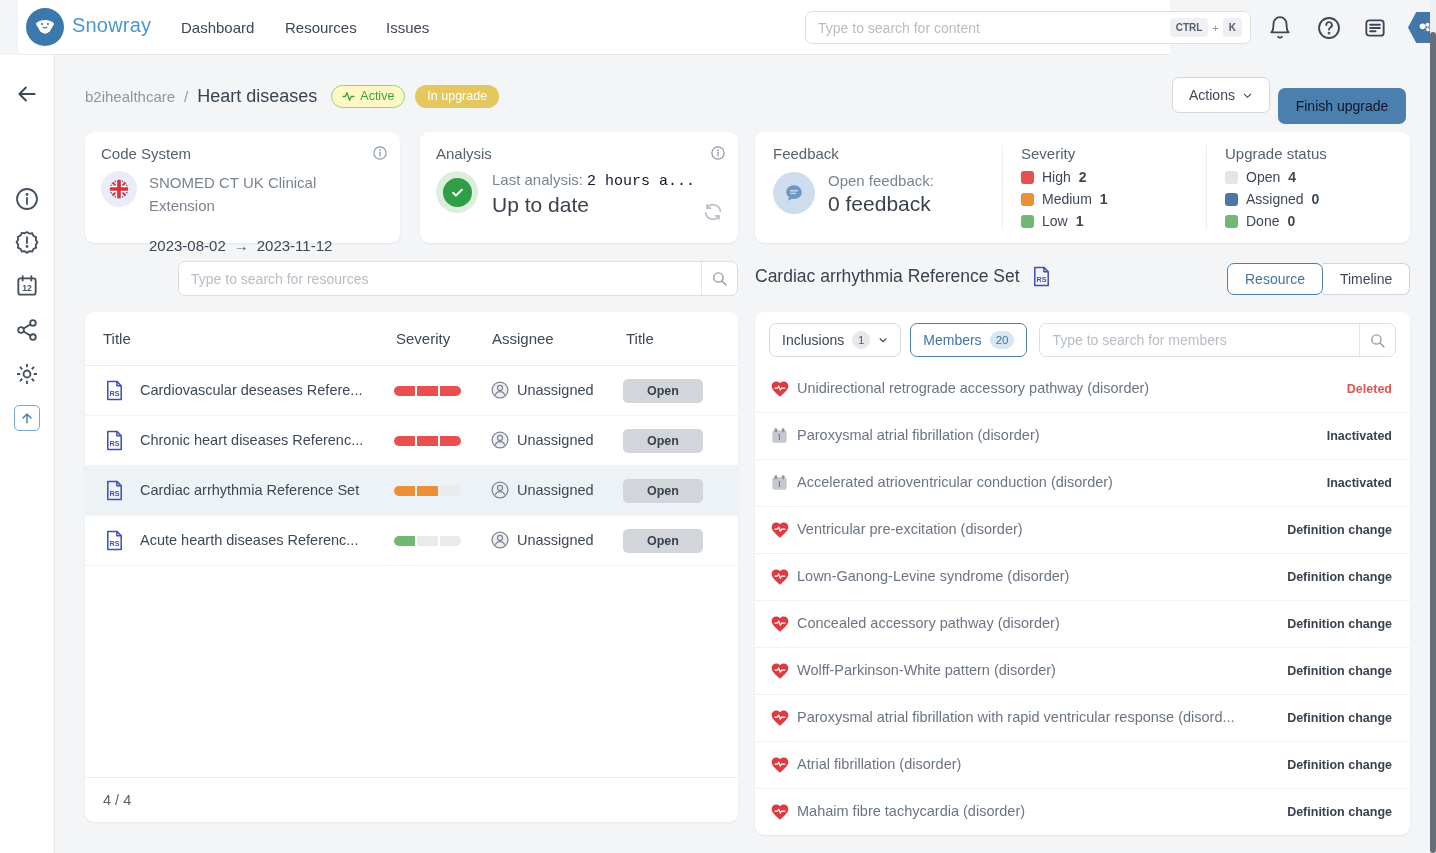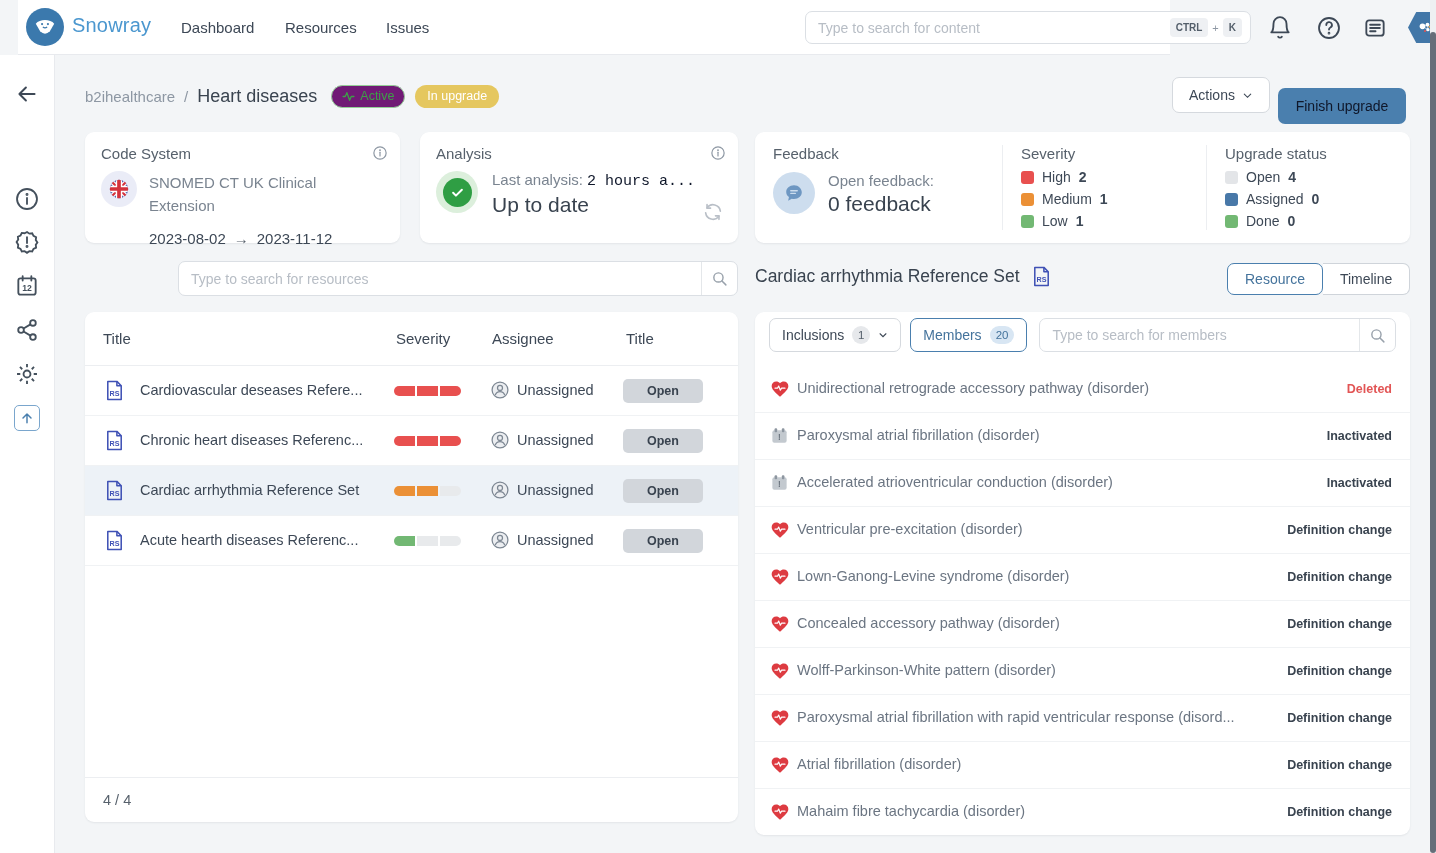--- a/index.html
+++ b/index.html
@@ -26,36 +26,36 @@
   .sidebar { position:absolute; top:55px; left:0; width:55px; height:798px; background:#fff; border-right:1px solid #e8eaee; z-index:5; }
   .side-icon { position:absolute; left:14px; width:26px; height:26px; cursor:pointer; }
   .si-back { top:26px; } .si-info { top:131px; } .si-alert { top:174px; } .si-cal { top:218px; } .si-share { top:262px; } .si-gear { top:306px; }
   .si-upload { top:350px; border:1.5px solid #7aa6cd; border-radius:5px; background:#fff; display:flex; align-items:center; justify-content:center; }
 
   
   .crumb-row { position:absolute; left:85px; top:78px; height:36px; display:flex; align-items:center; }
   .crumb-parent { font-size:15px; color:#8d97a3; cursor:pointer; }
   .crumb-sep { font-size:15px; color:#8d97a3; margin:0 9px; }
   .crumb-current { font-size:18px; color:#39434f; }
-  .badge-active { display:flex; align-items:center; gap:5px; margin-left:14px; height:23px; padding:0 10px; border:1px solid #94ce97; border-radius:12px; background:#701a75; color:#3da047; font-size:12.5px; }
+  .badge-active { display:flex; align-items:center; gap:5px; margin-left:14px; height:23px; padding:0 10px; border:1px solid #94ce97; border-radius:12px; background:#fef9c3; color:#3da047; font-size:12.5px; }
   .badge-upgrade { margin-left:10px; height:23px; padding:0 12px; display:flex; align-items:center; border-radius:12px; background:#e5c75f; color:#fff; font-size:12.5px; }
   .btn-actions { position:absolute; left:1172px; top:77px; width:98px; height:36px; background:#fff; border:1px solid #d5d9de; border-radius:7px; font-size:14px; color:#3d4856; display:flex; align-items:center; justify-content:center; gap:7px; cursor:pointer; font-family:inherit; }
   .btn-finish { position:absolute; left:1278px; top:88px; width:128px; height:36px; background:#4a7fae; border:none; border-radius:7px; font-size:14px; color:#0f172a; cursor:pointer; font-family:inherit; }
 
   
   .card { position:absolute; background:#fff; border-radius:9px; box-shadow:0 1px 2px rgba(40,50,60,.08); }
   .card-codesys { left:85px; top:132px; width:315px; height:111px; padding:13px 16px; }
   .card-analysis { left:420px; top:132px; width:318px; height:111px; padding:13px 16px; }
   .card-stats { left:755px; top:132px; width:655px; height:111px; display:flex; padding:13px 0; }
   .card-title { font-size:15px; color:#57616c; }
   .card-info-icon { position:absolute; right:12px; top:13px; cursor:pointer; }
   .cs-body { display:flex; margin-top:9px; gap:12px; }
   .flag-wrap { width:36px; height:36px; border-radius:50%; background:#eaecf7; display:flex; align-items:center; justify-content:center; flex:0 0 36px; }
   .cs-name { font-size:15px; color:#7a8490; line-height:1.55; }
-  .cs-dates { font-size:15px; color:#3d4856; margin-top:12px; display:flex; align-items:center; gap:8px; }
+  .cs-dates { font-size:15px; color:#3d4856; margin-top:19px; display:flex; align-items:center; gap:8px; }
   .an-body { display:flex; margin-top:9px; gap:14px; align-items:flex-start; }
   .check-outer { width:42px; height:42px; border-radius:50%; background:#dcefdc; display:flex; align-items:center; justify-content:center; flex:0 0 42px; }
   .check-inner { width:29px; height:29px; border-radius:50%; background:#2f9e44; display:flex; align-items:center; justify-content:center; }
   .an-last { font-size:15px; color:#7a8490; }
   .an-last a { color:#0f172a; text-decoration:none; cursor:pointer;font-family:Liberation Mono, monospace; }
   .an-status { font-size:21px; color:#39434f; margin-top:3px; }
   .refresh-icon { position:absolute; right:14px; bottom:20px; cursor:pointer; }
   .stats-col { padding:0 18px; }
   .col-feedback { width:247px; }
   .col-severity { width:204px; border-left:1px solid #eceef1; }
@@ -93,21 +93,21 @@
 
   
   .detail-title-row { position:absolute; left:755px; top:265px; display:flex; align-items:center; gap:10px; }
   .detail-title { font-size:17.5px; color:#39434f; }
   .view-toggle { position:absolute; left:1227px; top:263px; display:flex; }
   .tbtn { height:32px; padding:0 17px; background:#fff; border:1px solid #cfd4da; font-size:14px; color:#3d4856; cursor:pointer; font-family:inherit; }
   .tbtn:first-child { border-radius:7px 0 0 7px; }
   .tbtn:last-child { border-radius:0 7px 7px 0; border-left:none; }
   .tbtn.active { border:1.5px solid #4a7fae; color:#44739c; border-radius:7px; }
   .detail-card { left:755px; top:312px; width:655px; height:523px; overflow:hidden; }
-  .detail-controls { position:absolute; left:14px; top:11px; right:14px; height:24px; display:flex; align-items:center; }
+  .detail-controls { position:absolute; left:14px; top:11px; right:14px; height:24px; display:flex; }
   .btn-inclusions { height:34px; padding:0 12px; background:#fff; border:1px solid #d5d9de; border-radius:7px; display:flex; align-items:center; gap:8px; font-size:14px; color:#3d4856; cursor:pointer; font-family:inherit; }
   .count-gray { background:#e6e8eb; color:#57616c; border-radius:9px; min-width:18px; height:18px; font-size:11.5px; display:flex; align-items:center; justify-content:center; padding:0 5px; }
   .tab-members { height:34px; margin-left:9px; padding:0 12px; background:#fff; border:1.5px solid #4a7fae; border-radius:7px; display:flex; align-items:center; gap:8px; font-size:14px; color:#44739c; cursor:pointer; font-family:inherit; }
   .count-blue { background:#d8e6f3; color:#44739c; border-radius:9px; height:18px; font-size:11.5px; display:flex; align-items:center; justify-content:center; padding:0 6px; }
   .mem-search { margin-left:12px; flex:1; height:34px; background:#fff; border:1px solid #dbdfe4; border-radius:7px; display:flex; align-items:center; }
   .member-list { position:absolute; left:0; right:0; top:54px; }
   .mem-row { position:relative; height:47px; border-bottom:1px solid #f0f2f4; cursor:pointer; }
   .mem-row .m-icon { position:absolute; left:15px; top:13px; }
   .m-name { position:absolute; left:42px; top:14px; font-size:14.5px; color:#6b7582; white-space:nowrap;text-align:center; }
   .m-status { position:absolute; right:18px; top:16px; font-size:12.5px; font-weight:bold; color:#39434f; }

